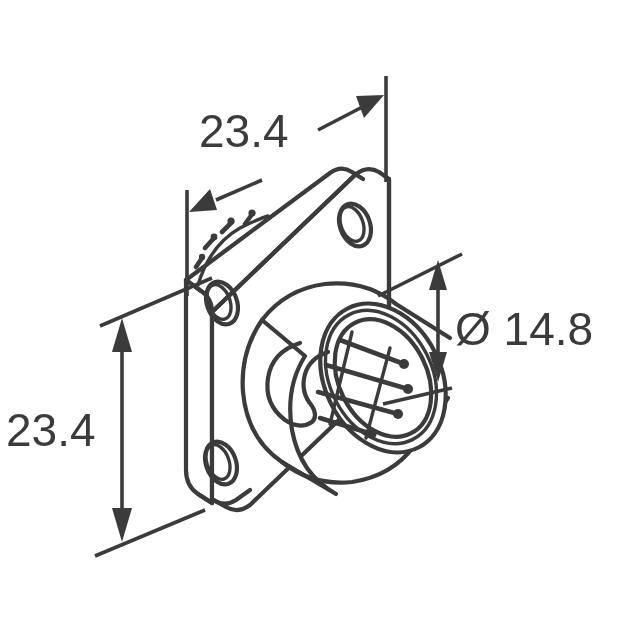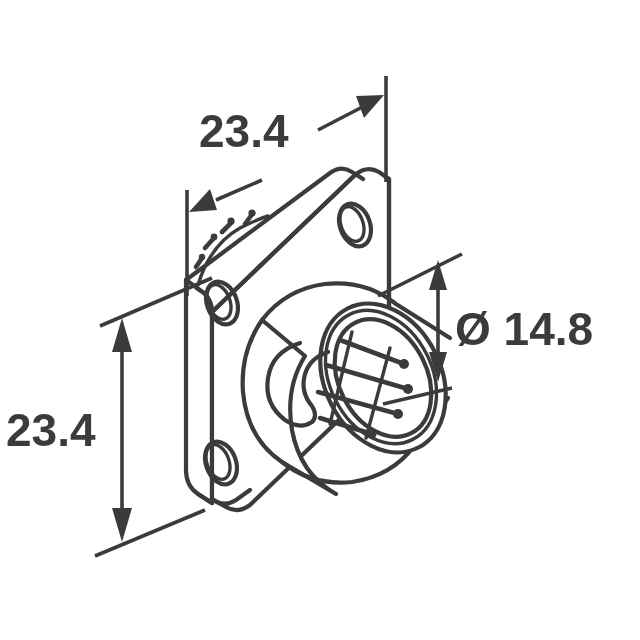--- a/index.html
+++ b/index.html
@@ -11,21 +11,20 @@
     width: 640px;
     height: 640px;
     font-family: "Liberation Sans", sans-serif;
     overflow: hidden;
   }
   #drawing-root {
     position: relative;
     width: 592px;
     height: 640px;
     background: #ffffff;
-    font-weight: bold;
   }
   svg#technical-drawing {
     display: block;
     width: 640px;
     height: 640px;
   }
   .dim-text {
     font-family: "Liberation Sans", sans-serif;
     font-size: 46px;
     fill: #3b3b3b;

